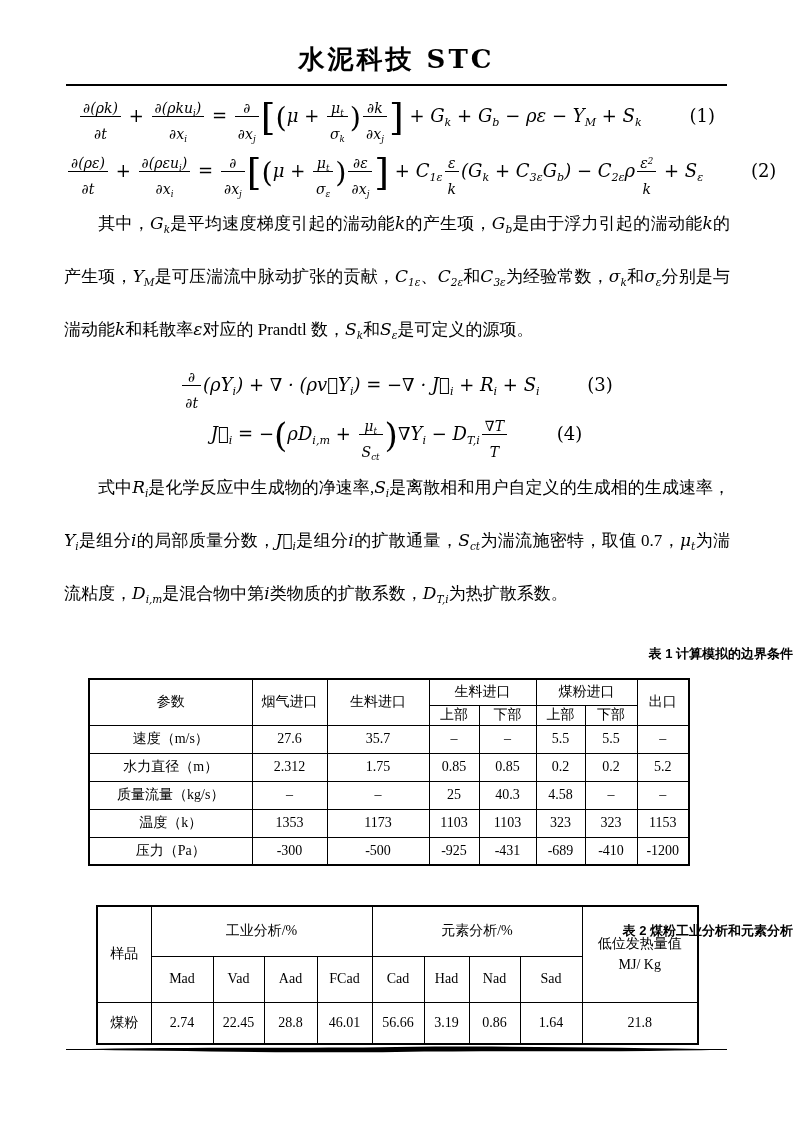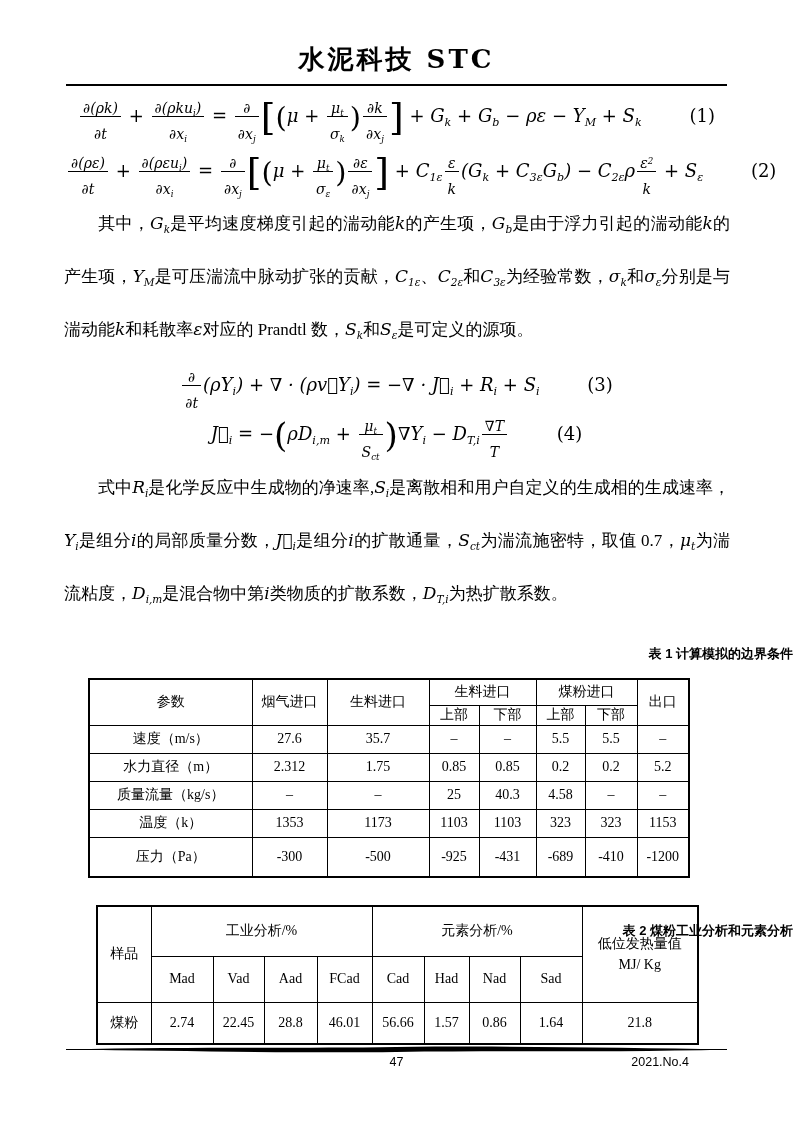--- a/index.html
+++ b/index.html
@@ -139,21 +139,21 @@
     <tr style="height:28px">
       <td>温度（k）</td>
       <td>1353</td>
       <td>1173</td>
       <td>1103</td>
       <td>1103</td>
       <td>323</td>
       <td>323</td>
       <td>1153</td>
     </tr>
-    <tr style="height:40px">
+    <tr style="height:28px">
       <td>压力（Pa）</td>
       <td>-300</td>
       <td>-500</td>
       <td>-925</td>
       <td>-431</td>
       <td>-689</td>
       <td>-410</td>
       <td>-1200</td>
     </tr>
   </tbody>
@@ -194,30 +194,26 @@
       <th>Nad</th>
       <th>Sad</th>
     </tr>
     <tr style="height:42px">
       <td>煤粉</td>
       <td>2.74</td>
       <td>22.45</td>
       <td>28.8</td>
       <td>46.01</td>
       <td>56.66</td>
-      <td>1.57</td>
+      <td>3.19</td>
       <td>0.86</td>
       <td>1.64</td>
       <td>21.8</td>
     </tr>
   </tbody>
     </table>
 
   <div class="footer-rule-thin"></div>
   <svg class="footer-blob" viewBox="0 0 661 9" preserveAspectRatio="none">
     <path d="M0,4.5 C120,1.5 240,3.5 330,2.0 C440,0.8 560,2.5 661,4.5 C560,7.5 440,5.5 330,7.0 C240,8.2 120,6.0 0,4.5 Z" fill="#000"></path>
   </svg>
-  <div class="footer-text">
-    <span class="page-number">47</span>
-    <span class="issue-number">2021.No.4</span>
-  </div>
 
 </div>
 
 </body></html>

